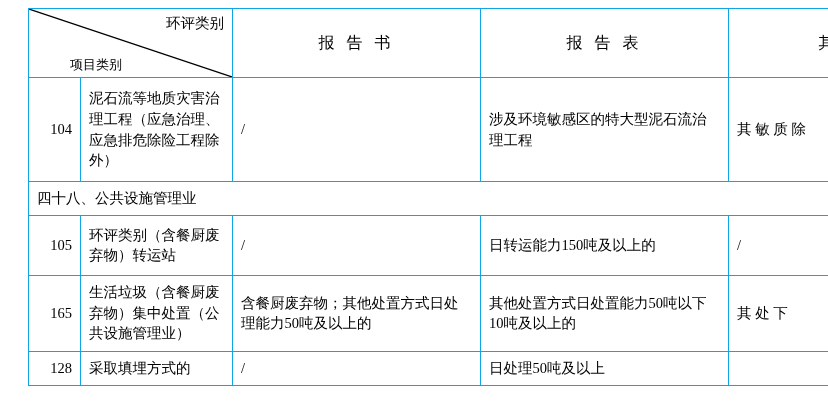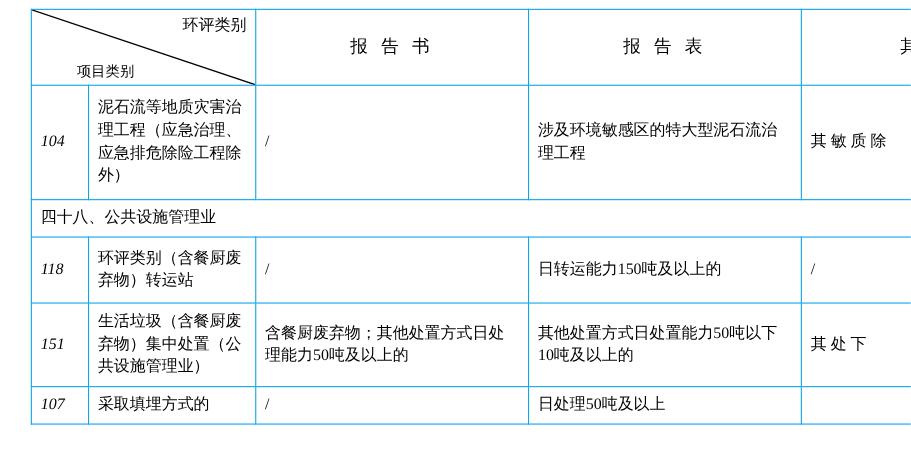--- a/index.html
+++ b/index.html
@@ -73,23 +73,22 @@
     font-size: 13px;
     white-space: nowrap;
     margin-left: 35px;
   }
   .hdr-center {
     text-align: center;
     letter-spacing: 4px;
     font-size: 16px;
   }
   .code-cell {
-    text-align: left;
+    text-align: right;
     font-size: 14.5px;
-    font-style: italic;
   }
   .name-cell {
     text-align: left;
   }
   .body-cell {
     text-align: left;
   }
   .slash-cell {
     text-align: left;
   }
@@ -138,39 +137,39 @@
 敏
 质
 除</td>
       </tr>
 
       <tr class="section-row">
         <td colspan="5">四十八、公共设施管理业</td>
       </tr>
 
       <tr class="tall-2">
-        <td class="code-cell">118</td>
+        <td class="code-cell">105</td>
         <td class="name-cell">环评类别（含餐厨废弃物）转运站</td>
         <td class="slash-cell">/</td>
         <td class="body-cell">日转运能力150吨及以上的</td>
         <td class="body-cell">/</td>
       </tr>
 
       <tr class="tall-3">
-        <td class="code-cell">151</td>
+        <td class="code-cell">165</td>
         <td class="name-cell">生活垃圾（含餐厨废弃物）集中处置（公共设施管理业）</td>
         <td class="body-cell">含餐厨废弃物；其他处置方式日处理能力50吨及以上的</td>
         <td class="body-cell">其他处置方式日处置能力50吨以下10吨及以上的</td>
         <td class="body-cell">其
 处
 下</td>
       </tr>
 
       <tr class="tall-4">
-        <td class="code-cell">107</td>
+        <td class="code-cell">128</td>
         <td class="name-cell">采取填埋方式的</td>
         <td class="slash-cell">/</td>
         <td class="body-cell">日处理50吨及以上</td>
         <td class="body-cell"></td>
       </tr>
     </tbody>
   </table>
 </div>
 
 </body></html>

